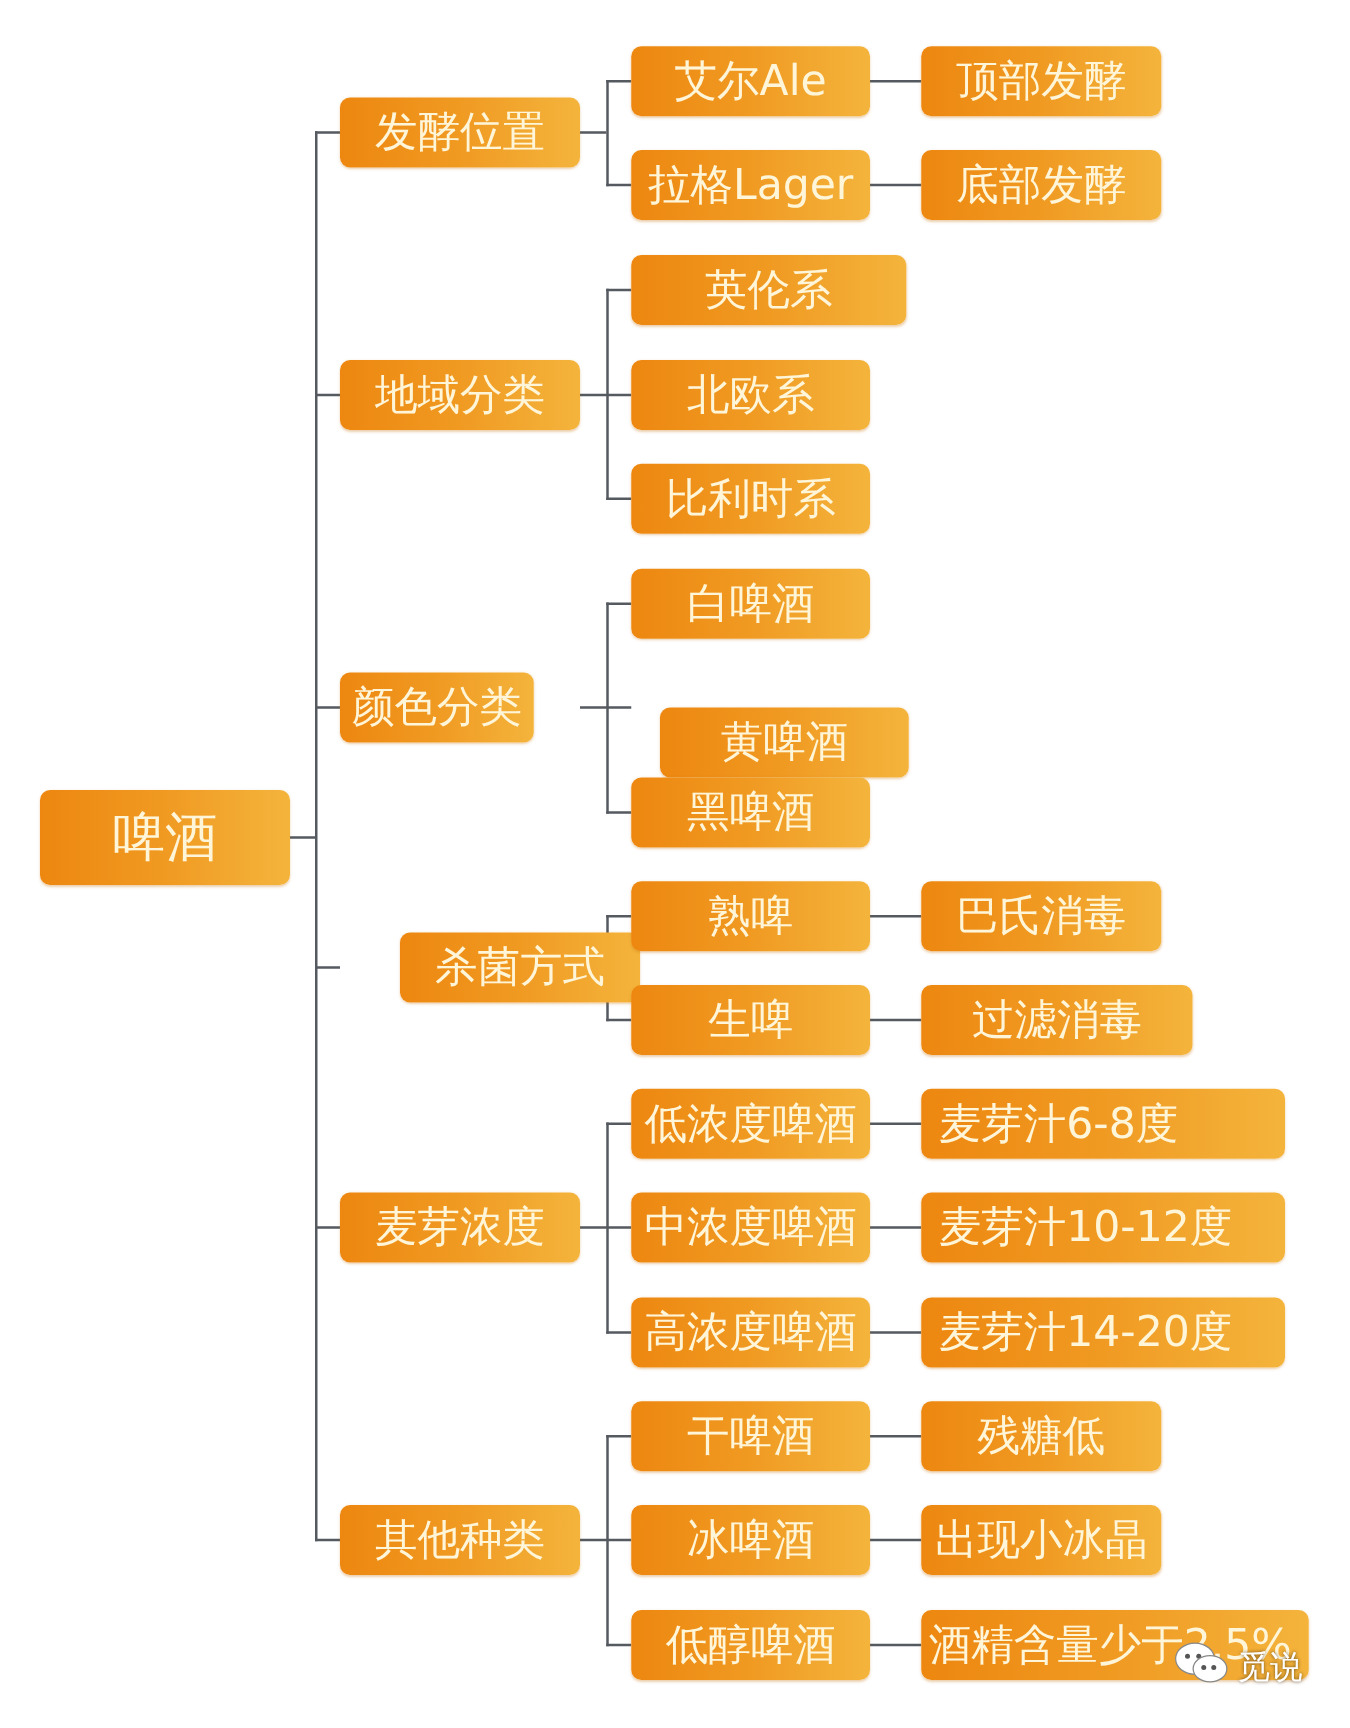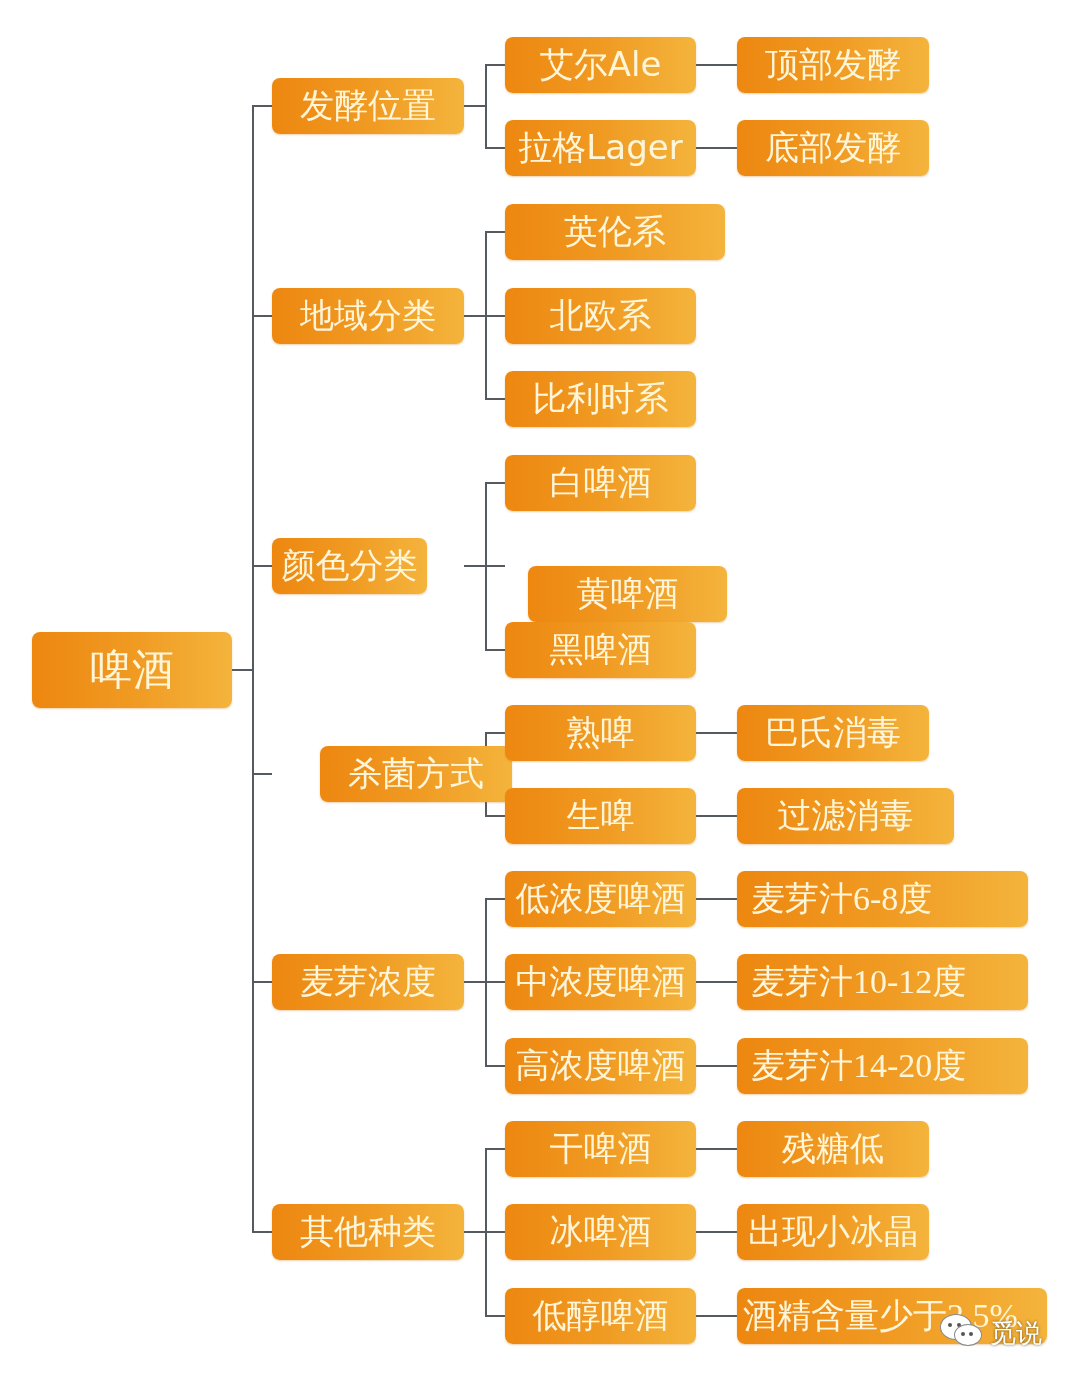--- a/index.html
+++ b/index.html
@@ -7,21 +7,21 @@
          font-family:"DejaVu Sans","Liberation Sans",sans-serif; }
   .box { position:absolute; box-sizing:border-box; border-radius:8px;
          background:linear-gradient(90deg,#ED8710 0%,#F09A22 50%,#F4B43C 100%);
          color:#FFF5D8; display:flex; align-items:center; justify-content:center;
          white-space:nowrap; overflow:visible;
          box-shadow:0 1px 2px rgba(200,120,20,0.35); }
   .root { font-size:42px; }
   .l1 { font-size:34px; height:56px; }
   .l2 { font-size:34px; height:56px; }
   .l3 { font-size:34px; height:56px; }
-  .l3.left { justify-content:flex-start; padding-left:14px;font-family:Liberation Serif, serif; }
+  .l3.left { justify-content:flex-start; padding-left:14px; }
   .line { position:absolute; background:#555a60; }
   .h { height:2px; }
   .v { width:2px; }
   .bubble { position:absolute; width:30px; height:24px; border-radius:50%;
             background:#ffffff; border:1.5px solid #888; }
   .dot { position:absolute; width:4px; height:4px; border-radius:50%; background:#555; }
 </style>
 </head>
 <body>
 

